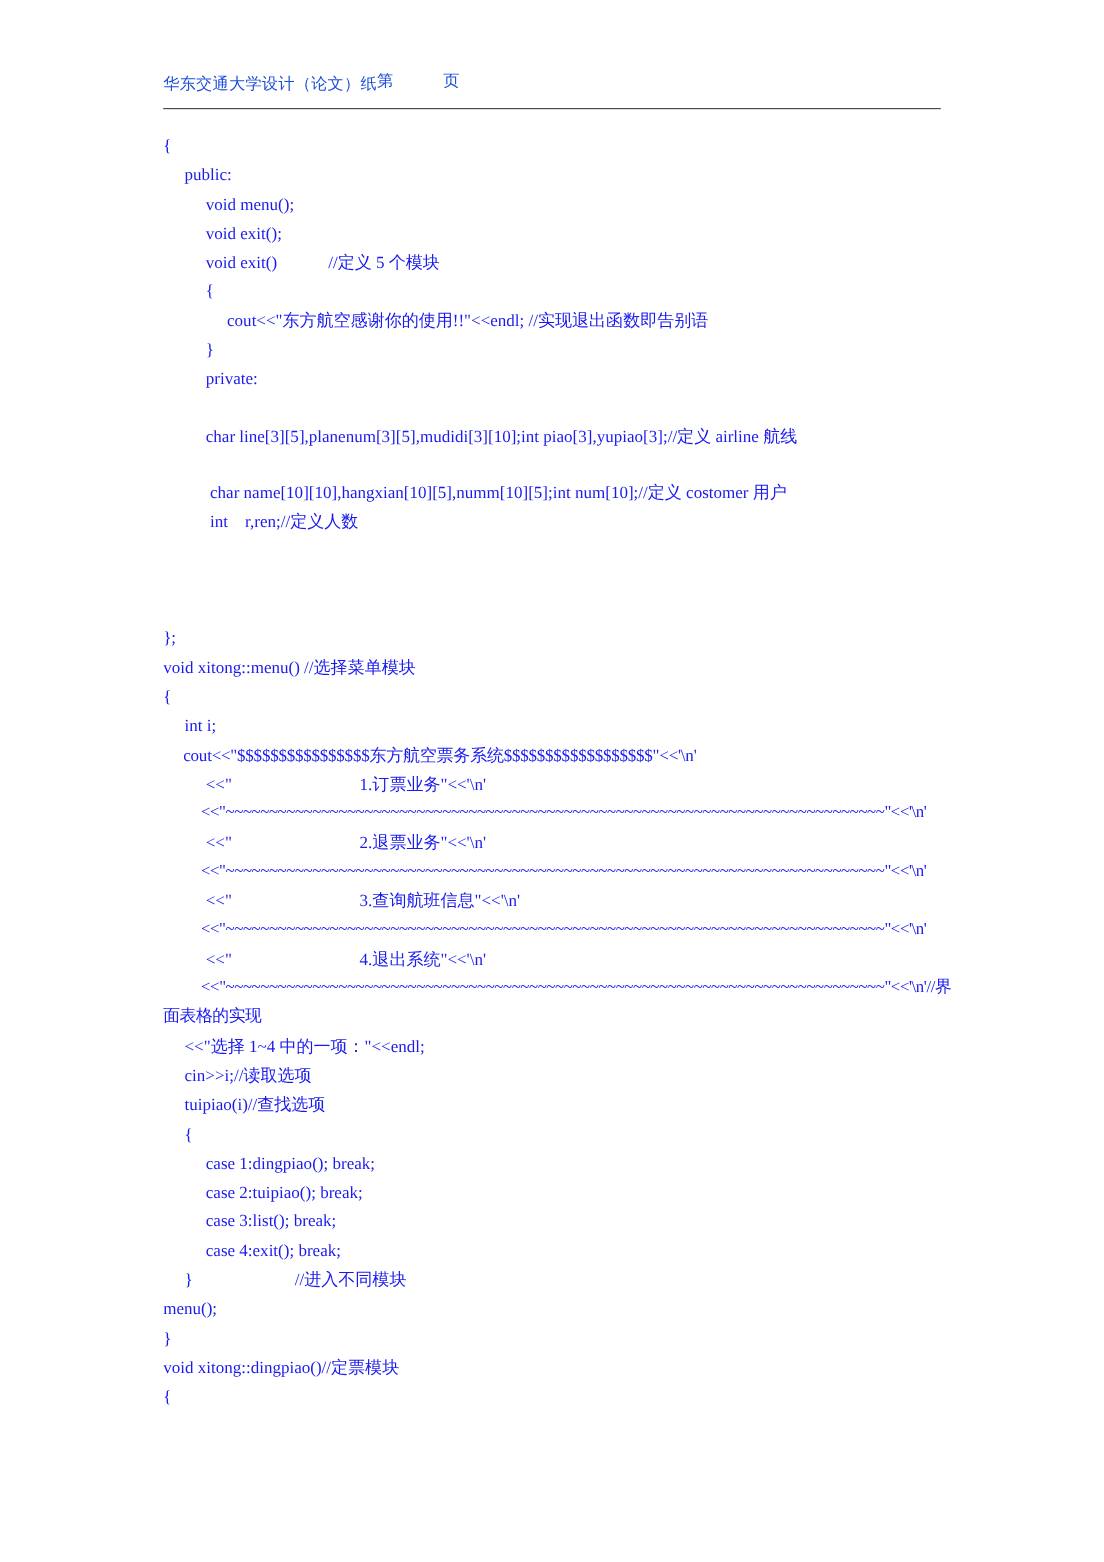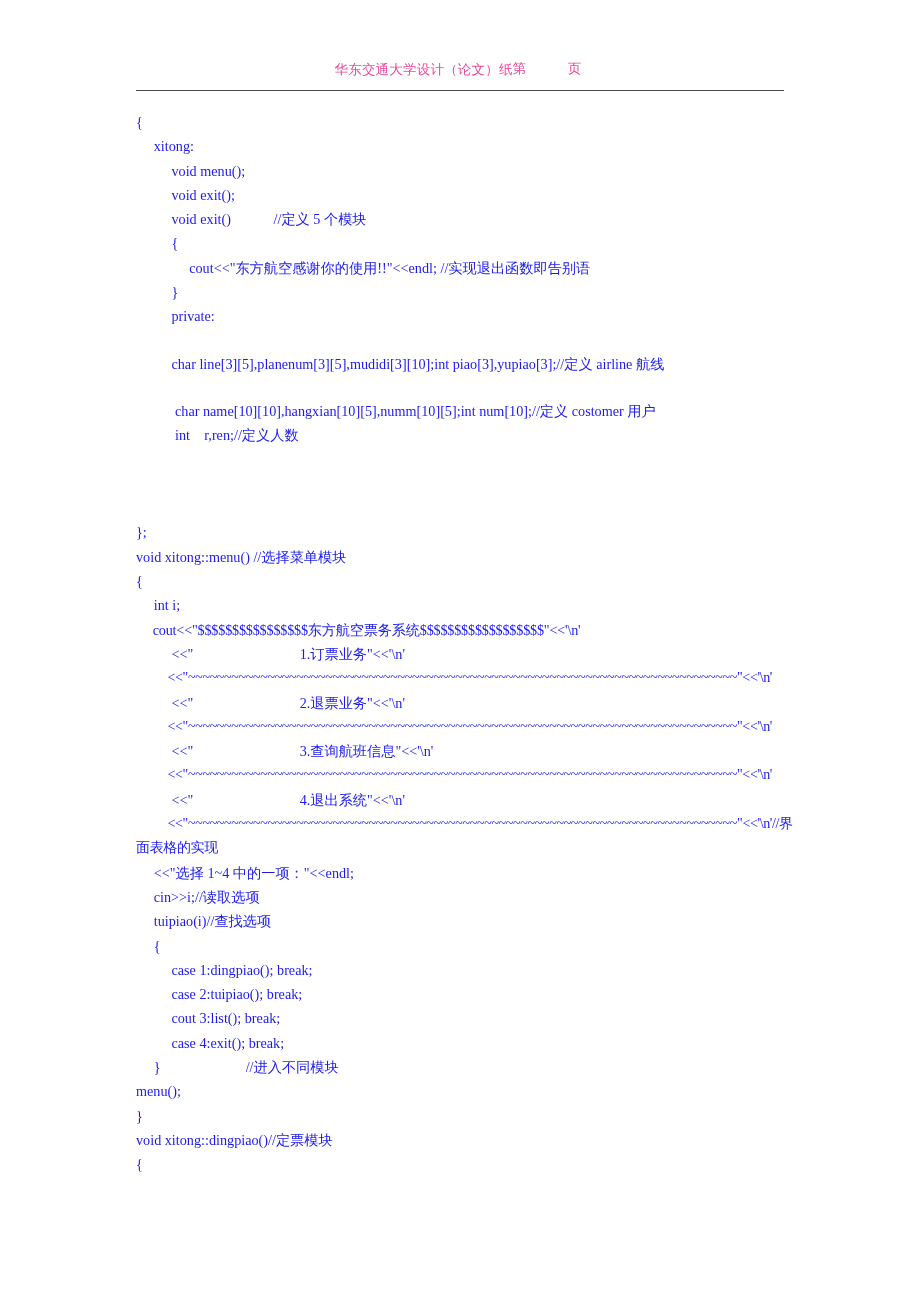--- a/index.html
+++ b/index.html
@@ -27,22 +27,22 @@
   
   .page-header {
     position: absolute;
     left: 136px;
     top: 60px;
     width: 648px;
     height: 30px;
     border-bottom: 1.6px solid #4d4d4d;
     display: flex;
     align-items: flex-start;
-    justify-content: center;
-    color: #ec4899;
+    justify-content: flex-start;
+    color: #1d4ed8;
     font-size: 13.5px;
     line-height: 20px;
   }
   .header-left {
     letter-spacing: 0.2px;
     white-space: nowrap;
   }
   .header-right {
     white-space: pre;
     letter-spacing: 0.2px;
@@ -97,21 +97,21 @@
 
 <div class="page">
 
   <div class="page-header" style="border-bottom-color: rgb(77, 77, 77);">
     <span class="header-left">华东交通大学设计（论文）纸</span>
     <span class="header-right">第     页</span>
   </div>
 
   <div class="code-body" style="color: rgb(26, 26, 238);">
       <div class="code-line">{</div>
-      <div class="code-line">     xitong:</div>
+      <div class="code-line">     public:</div>
       <div class="code-line">          void menu();</div>
       <div class="code-line">          void exit();</div>
       <div class="code-line">          void exit()            //定义 5 个模块</div>
       <div class="code-line">          {</div>
       <div class="code-line">               cout&lt;&lt;"东方航空感谢你的使用!!"&lt;&lt;endl; //实现退出函数即告别语</div>
       <div class="code-line">          }</div>
       <div class="code-line">          private:</div>
       <div class="code-line wrap">          char line[3][5],planenum[3][5],mudidi[3][10];int piao[3],yupiao[3];//定义 airline 航线</div>
       <div class="code-line wrap">           char name[10][10],hangxian[10][5],numm[10][5];int num[10];//定义 costomer 用户</div>
       <div class="code-line">           int    r,ren;//定义人数</div>
@@ -130,21 +130,21 @@
       <div class="code-line">          &lt;&lt;"                              3.查询航班信息"&lt;&lt;'\n'</div>
       <div class="code-line rule-line">          &lt;&lt;"~~~~~~~~~~~~~~~~~~~~~~~~~~~~~~~~~~~~~~~~~~~~~~~~~~~~~~~~~~~~~~~~~~~~~~~~~~~~"&lt;&lt;'\n'</div>
       <div class="code-line">          &lt;&lt;"                              4.退出系统"&lt;&lt;'\n'</div>
       <div class="code-line wrap-rule">          &lt;&lt;"~~~~~~~~~~~~~~~~~~~~~~~~~~~~~~~~~~~~~~~~~~~~~~~~~~~~~~~~~~~~~~~~~~~~~~~~~~~~"&lt;&lt;'\n'//界面表格的实现</div>
       <div class="code-line">     &lt;&lt;"选择 1~4 中的一项："&lt;&lt;endl;</div>
       <div class="code-line">     cin&gt;&gt;i;//读取选项</div>
       <div class="code-line">     tuipiao(i)//查找选项</div>
       <div class="code-line">     {</div>
       <div class="code-line">          case 1:dingpiao(); break;</div>
       <div class="code-line">          case 2:tuipiao(); break;</div>
-      <div class="code-line">          cout 3:list(); break;</div>
+      <div class="code-line">          case 3:list(); break;</div>
       <div class="code-line">          case 4:exit(); break;</div>
       <div class="code-line">     }                        //进入不同模块</div>
       <div class="code-line">menu();</div>
       <div class="code-line">}</div>
       <div class="code-line">void xitong::dingpiao()//定票模块</div>
       <div class="code-line">{</div>
     </div>
 
 </div>
 

